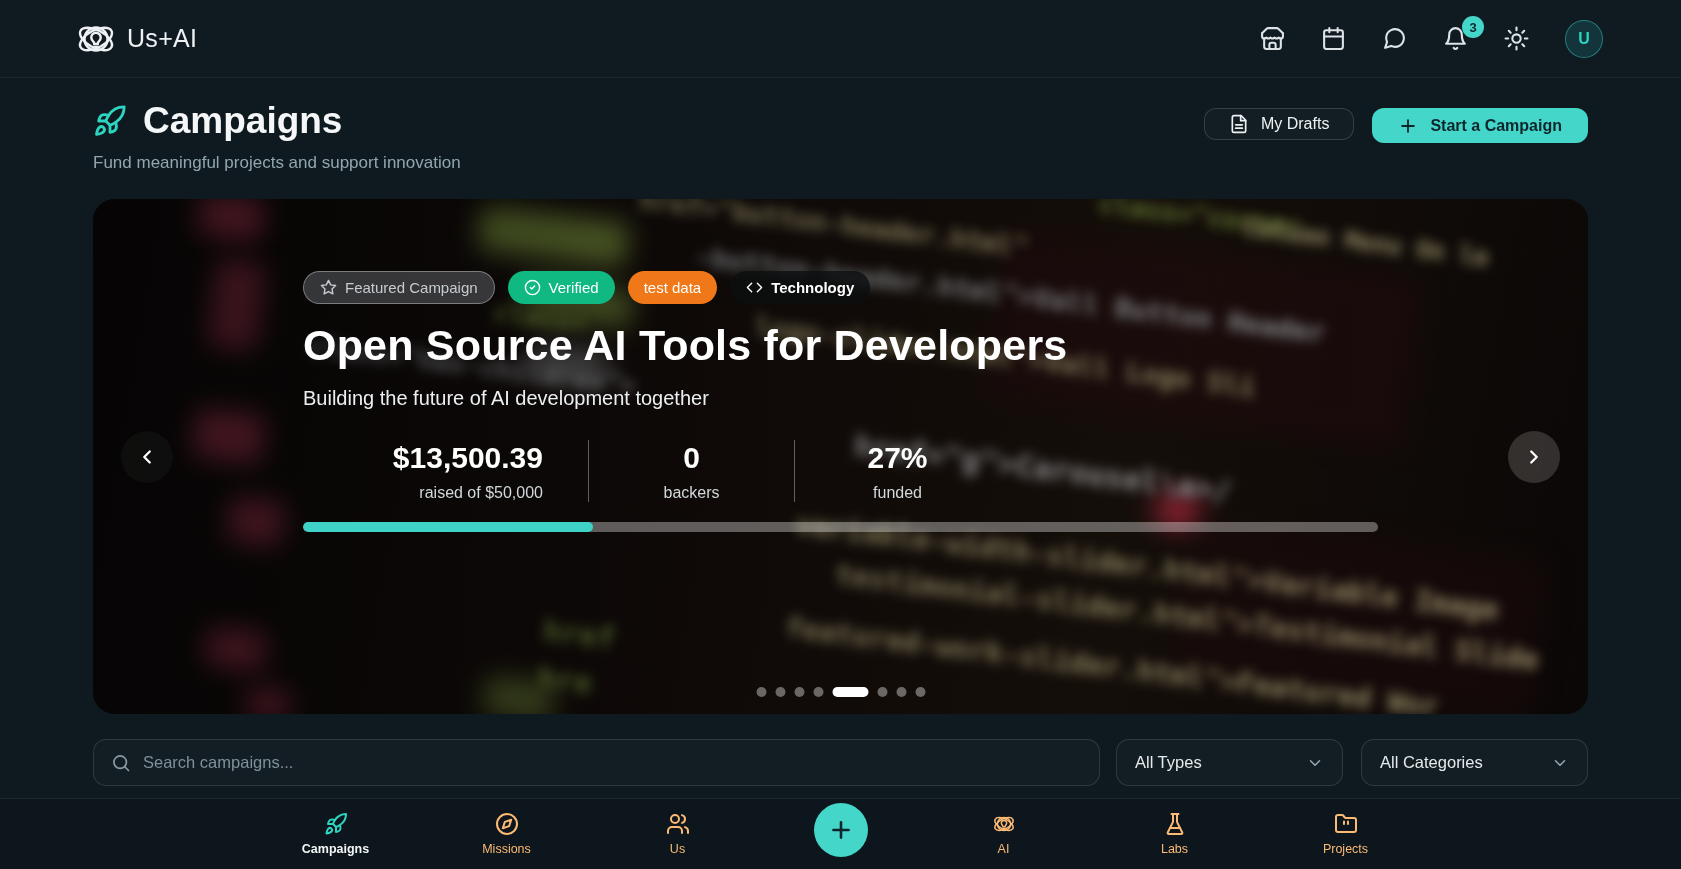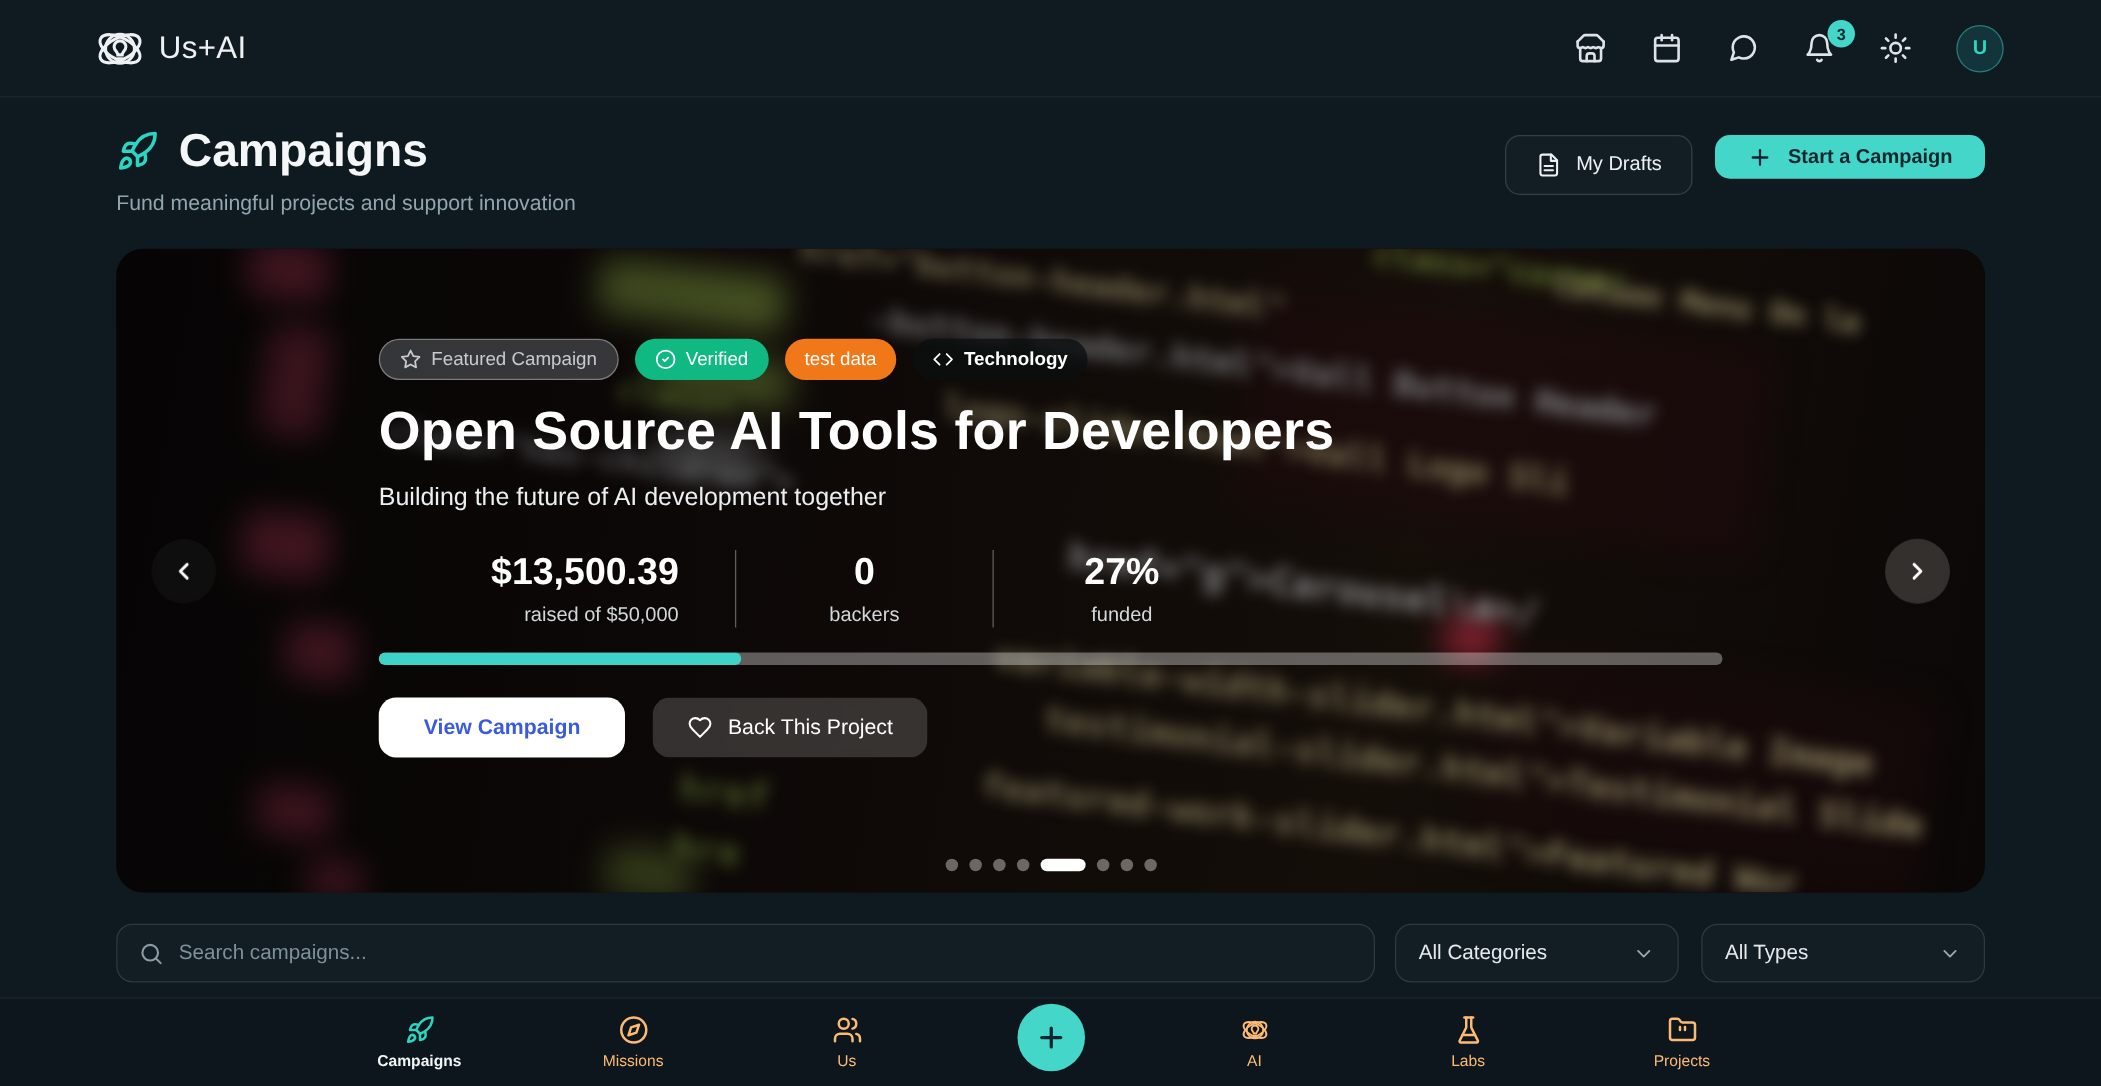--- a/index.html
+++ b/index.html
@@ -43,21 +43,21 @@
 
   
   .page { padding:0 93px; }
   .header-row { display:flex; justify-content:space-between; align-items:flex-start; margin-top:22px; }
   .title-row { display:flex; align-items:center; gap:16px; }
   .title-row svg { width:34px; height:34px; color:#2dd4bf; }
   .page-title { font-size:37px; font-weight:800; color:#f4f6f7; }
   .page-subtitle { color:#93a5ae; font-size:17px; margin-top:11px; }
   .header-actions { display:flex; gap:18px; margin-top:8px; }
   .btn-drafts {
-    height:48px; padding:0 24px; border-radius:12px;
+    height:32px; padding:0 24px; border-radius:12px;
     border:1px solid rgba(255,255,255,.15); background:rgba(255,255,255,.02);
     color:#eef1f3; font-size:16px; display:flex; align-items:center; gap:12px;
   }
   .btn-drafts svg { width:20px; height:20px; }
   .btn-start {
     height:35px; padding:0 26px; border-radius:12px;
     background:#45d6ca; color:#0d262c; font-size:16px; font-weight:700;
     display:flex; align-items:center; gap:12px;
   }
   .btn-start svg { width:20px; height:20px; }
@@ -379,31 +379,20 @@
         <div class="stat stat-mid">
           <span class="stat-value">27%</span>
           <span class="stat-label">funded</span>
         </div>
       </div>
 
       <div class="progress-track">
         <div class="progress-fill" style="width: 27%;"></div>
       </div>
 
-      <div class="hero-actions">
-        <button class="btn-view">View Campaign</button>
-        <button class="btn-back">
-          <span>
-            <svg viewBox="0 0 24 24" fill="none" stroke="currentColor" stroke-width="2" stroke-linecap="round" stroke-linejoin="round">
-              <path d="M19 14c1.49-1.46 3-3.21 3-5.5A5.5 5.5 0 0 0 16.5 3c-1.76 0-3 .5-4.5 2-1.5-1.5-2.74-2-4.5-2A5.5 5.5 0 0 0 2 8.5c0 2.3 1.5 4.05 3 5.5l7 7Z"></path>
-            </svg>
-          </span>
-          <span>Back This Project</span>
-        </button>
-      </div>
     </div>
 
     <button class="carousel-arrow arrow-left">
       <span>
         <svg viewBox="0 0 24 24" fill="none" stroke="currentColor" stroke-width="2.5" stroke-linecap="round" stroke-linejoin="round">
           <polyline points="15 18 9 12 15 6"></polyline>
         </svg>
       </span>
     </button>
     <button class="carousel-arrow arrow-right">
@@ -430,29 +419,29 @@
     <div class="search-box">
       <span>
         <svg viewBox="0 0 24 24" fill="none" stroke="currentColor" stroke-width="2" stroke-linecap="round">
           <circle cx="11" cy="11" r="7.5"></circle>
             <line x1="21" y1="21" x2="16.8" y2="16.8"></line>
         </svg>
       </span>
       <input type="text" placeholder="Search campaigns..." style="">
     </div>
     <button class="select">
+      <span>All Types</span>
+      <span>
+        <svg viewBox="0 0 24 24" fill="none" stroke="currentColor" stroke-width="2" stroke-linecap="round" stroke-linejoin="round">
+          <polyline points="6 9 12 15 18 9"></polyline>
+        </svg>
+      </span>
+    </button>
+    <button class="select">
       <span>All Categories</span>
-      <span>
-        <svg viewBox="0 0 24 24" fill="none" stroke="currentColor" stroke-width="2" stroke-linecap="round" stroke-linejoin="round">
-          <polyline points="6 9 12 15 18 9"></polyline>
-        </svg>
-      </span>
-    </button>
-    <button class="select">
-      <span>All Types</span>
       <span>
         <svg viewBox="0 0 24 24" fill="none" stroke="currentColor" stroke-width="2" stroke-linecap="round" stroke-linejoin="round">
           <polyline points="6 9 12 15 18 9"></polyline>
         </svg>
       </span>
     </button>
   </div>
 </div>
 
 <nav class="bottom-nav">

